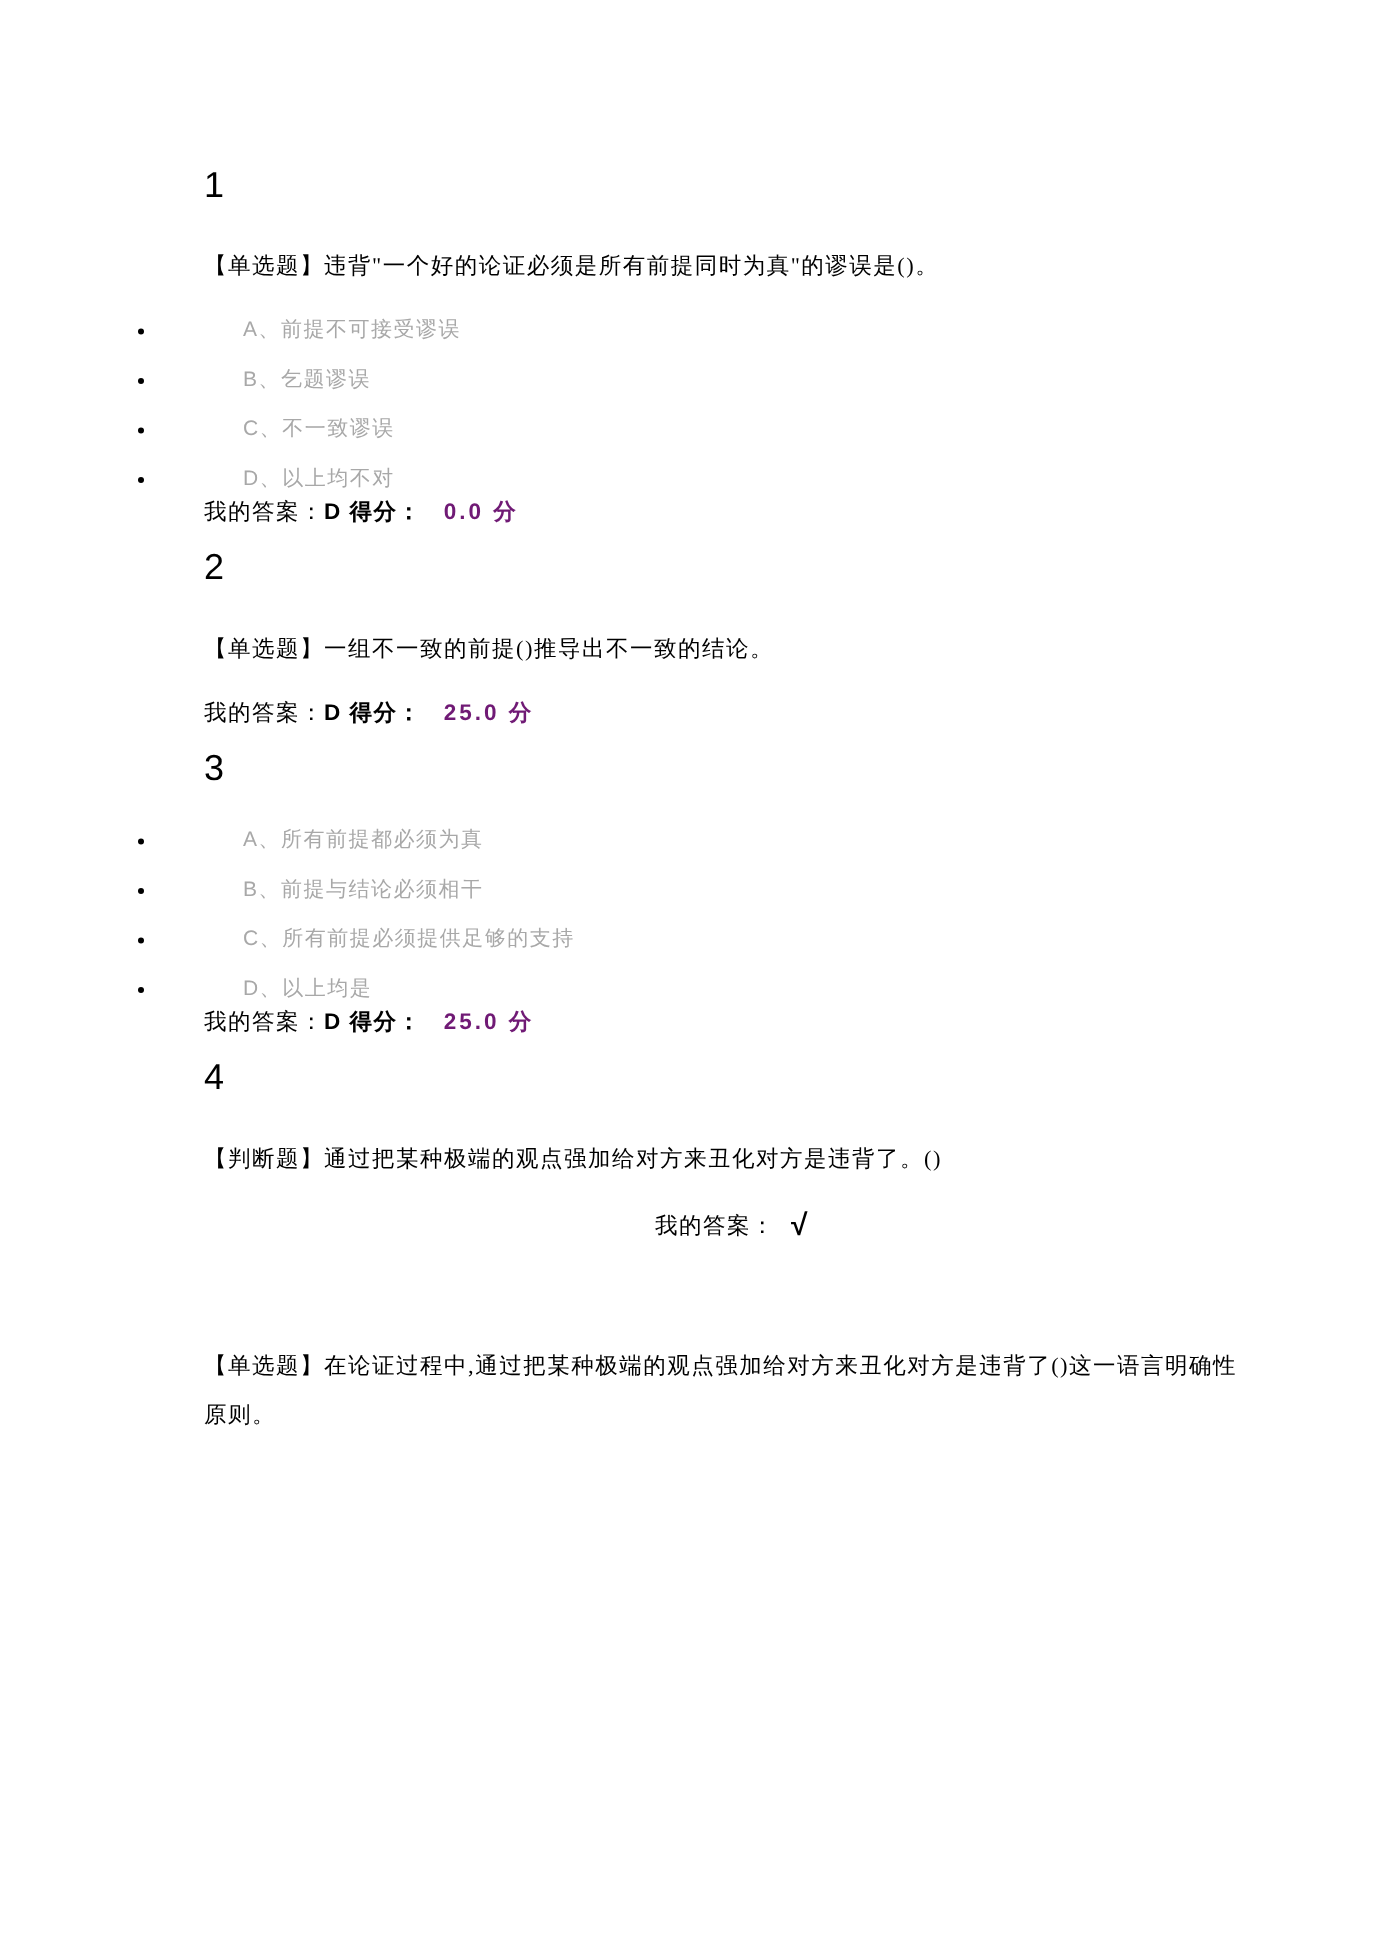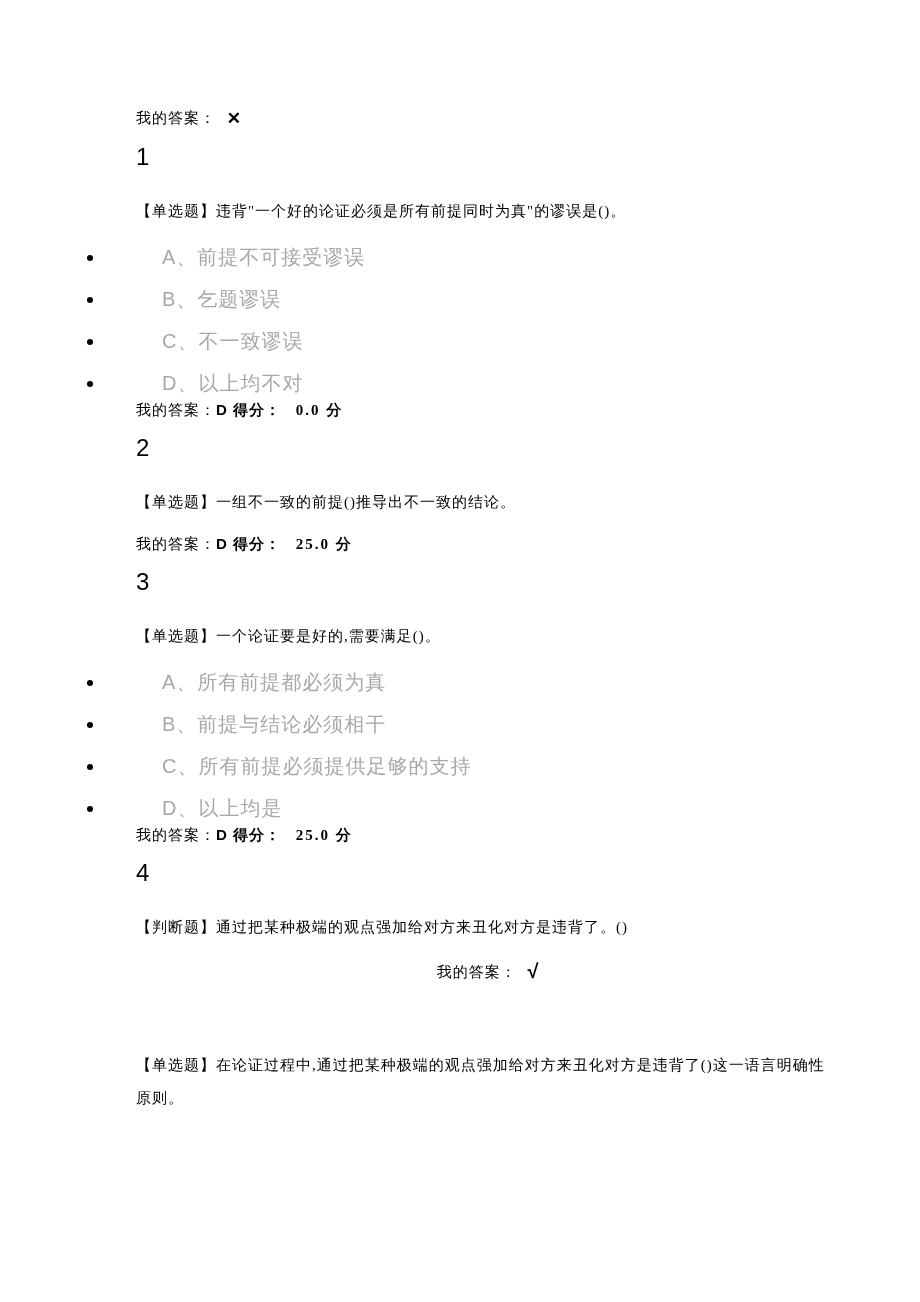--- a/index.html
+++ b/index.html
@@ -27,22 +27,22 @@
     font-weight: bold;
     font-size: 17px;
     margin-left: 6px;
     vertical-align: -1px;
   }
   .answer-line .bold {
     font-weight: bold;
     font-family: Arial, "SimHei", sans-serif;
   }
   .answer-line .score {
-    color: #000000;
-    font-family: Liberation Serif, serif;
+    color: #701a75;
+    font-family: Liberation Sans, sans-serif;
     font-weight: bold;
     letter-spacing: 2px;
     margin-left: 10px;
   }
   .qnum {
     font-family: Arial, sans-serif;
     font-size: 24px;
     font-weight: normal;
     color: #000;
     margin: 10px 0 24px 0;
@@ -54,47 +54,41 @@
     line-height: 2.2;
     margin: 6px 0 16px 0;
   }
   ul.opts {
     list-style: disc;
     padding-left: 26px;
     margin: 0 0 2px 0;
   }
   ul.opts li {
     color: #000;
-    font-size: 20px;
+    font-size: 14px;
     margin: 0 0 15px 0;
     padding-left: 56px;
   }
   ul.opts li .opt-letter {
     font-family: Arial, monospace;
     color: #a8a8a8;
     letter-spacing: 1px;
   }
   ul.opts li .opt-text {
     color: #a8a8a8;
     font-family: "SimSun", serif;
     letter-spacing: 1px;
   }
   .spacer-lg { height: 46px; }
 </style>
 </head>
 <body>
 
 <div class="page">
 
-  <div class="indent-block">
-    <div class="answer-line">
-      <span>我的答案：</span>
-      <span class="mark">✕</span>
-    </div>
-  </div>
 
   <div class="indent-block">
     <div class="qnum">1</div>
     <div class="qtext">
       <span>【单选题】</span><span>违背"一个好的论证必须是所有前提同时为真"的谬误是()。</span>
     </div>
   </div>
   <ul class="opts">
     <li><span class="opt-letter">A、</span><span class="opt-text">前提不可接受谬误</span></li>
     <li><span class="opt-letter">B、</span><span class="opt-text">乞题谬误</span></li>
@@ -116,23 +110,20 @@
   </div>
   <div class="indent-block">
     <div class="answer-line" style="margin-top:0;">
       <span>我的答案：</span><span class="bold">D</span><span class="bold"> 得分：</span>
       <span class="score"><span>25.0</span><span> 分</span></span>
     </div>
   </div>
 
   <div class="indent-block">
     <div class="qnum">3</div>
-    <div class="qtext">
-      <span>【单选题】</span><span>一个论证要是好的,需要满足()。</span>
-    </div>
   </div>
   <ul class="opts">
     <li><span class="opt-letter">A、</span><span class="opt-text">所有前提都必须为真</span></li>
     <li><span class="opt-letter">B、</span><span class="opt-text">前提与结论必须相干</span></li>
     <li><span class="opt-letter">C、</span><span class="opt-text">所有前提必须提供足够的支持</span></li>
     <li style="margin-bottom:4px;"><span class="opt-letter">D、</span><span class="opt-text">以上均是</span></li>
   </ul>
   <div class="indent-block">
     <div class="answer-line" style="margin-top:0;">
       <span>我的答案：</span><span class="bold">D</span><span class="bold"> 得分：</span>

